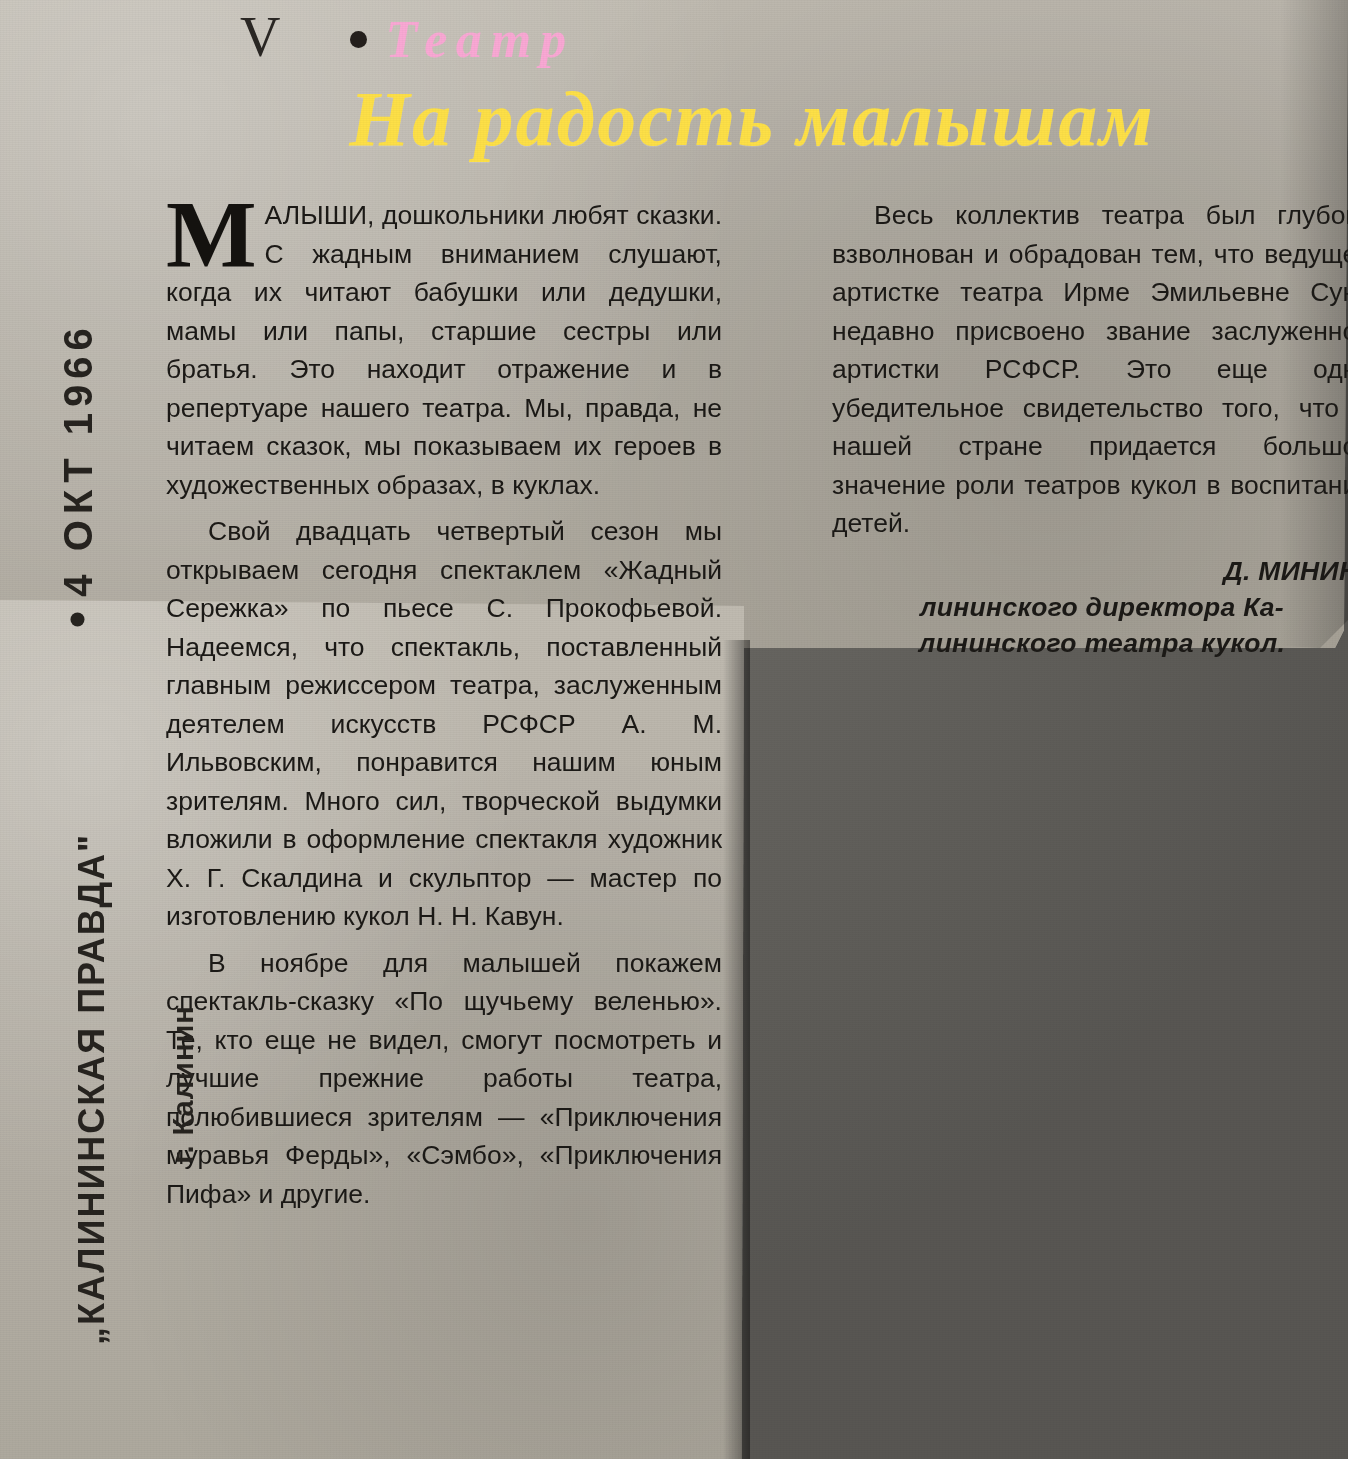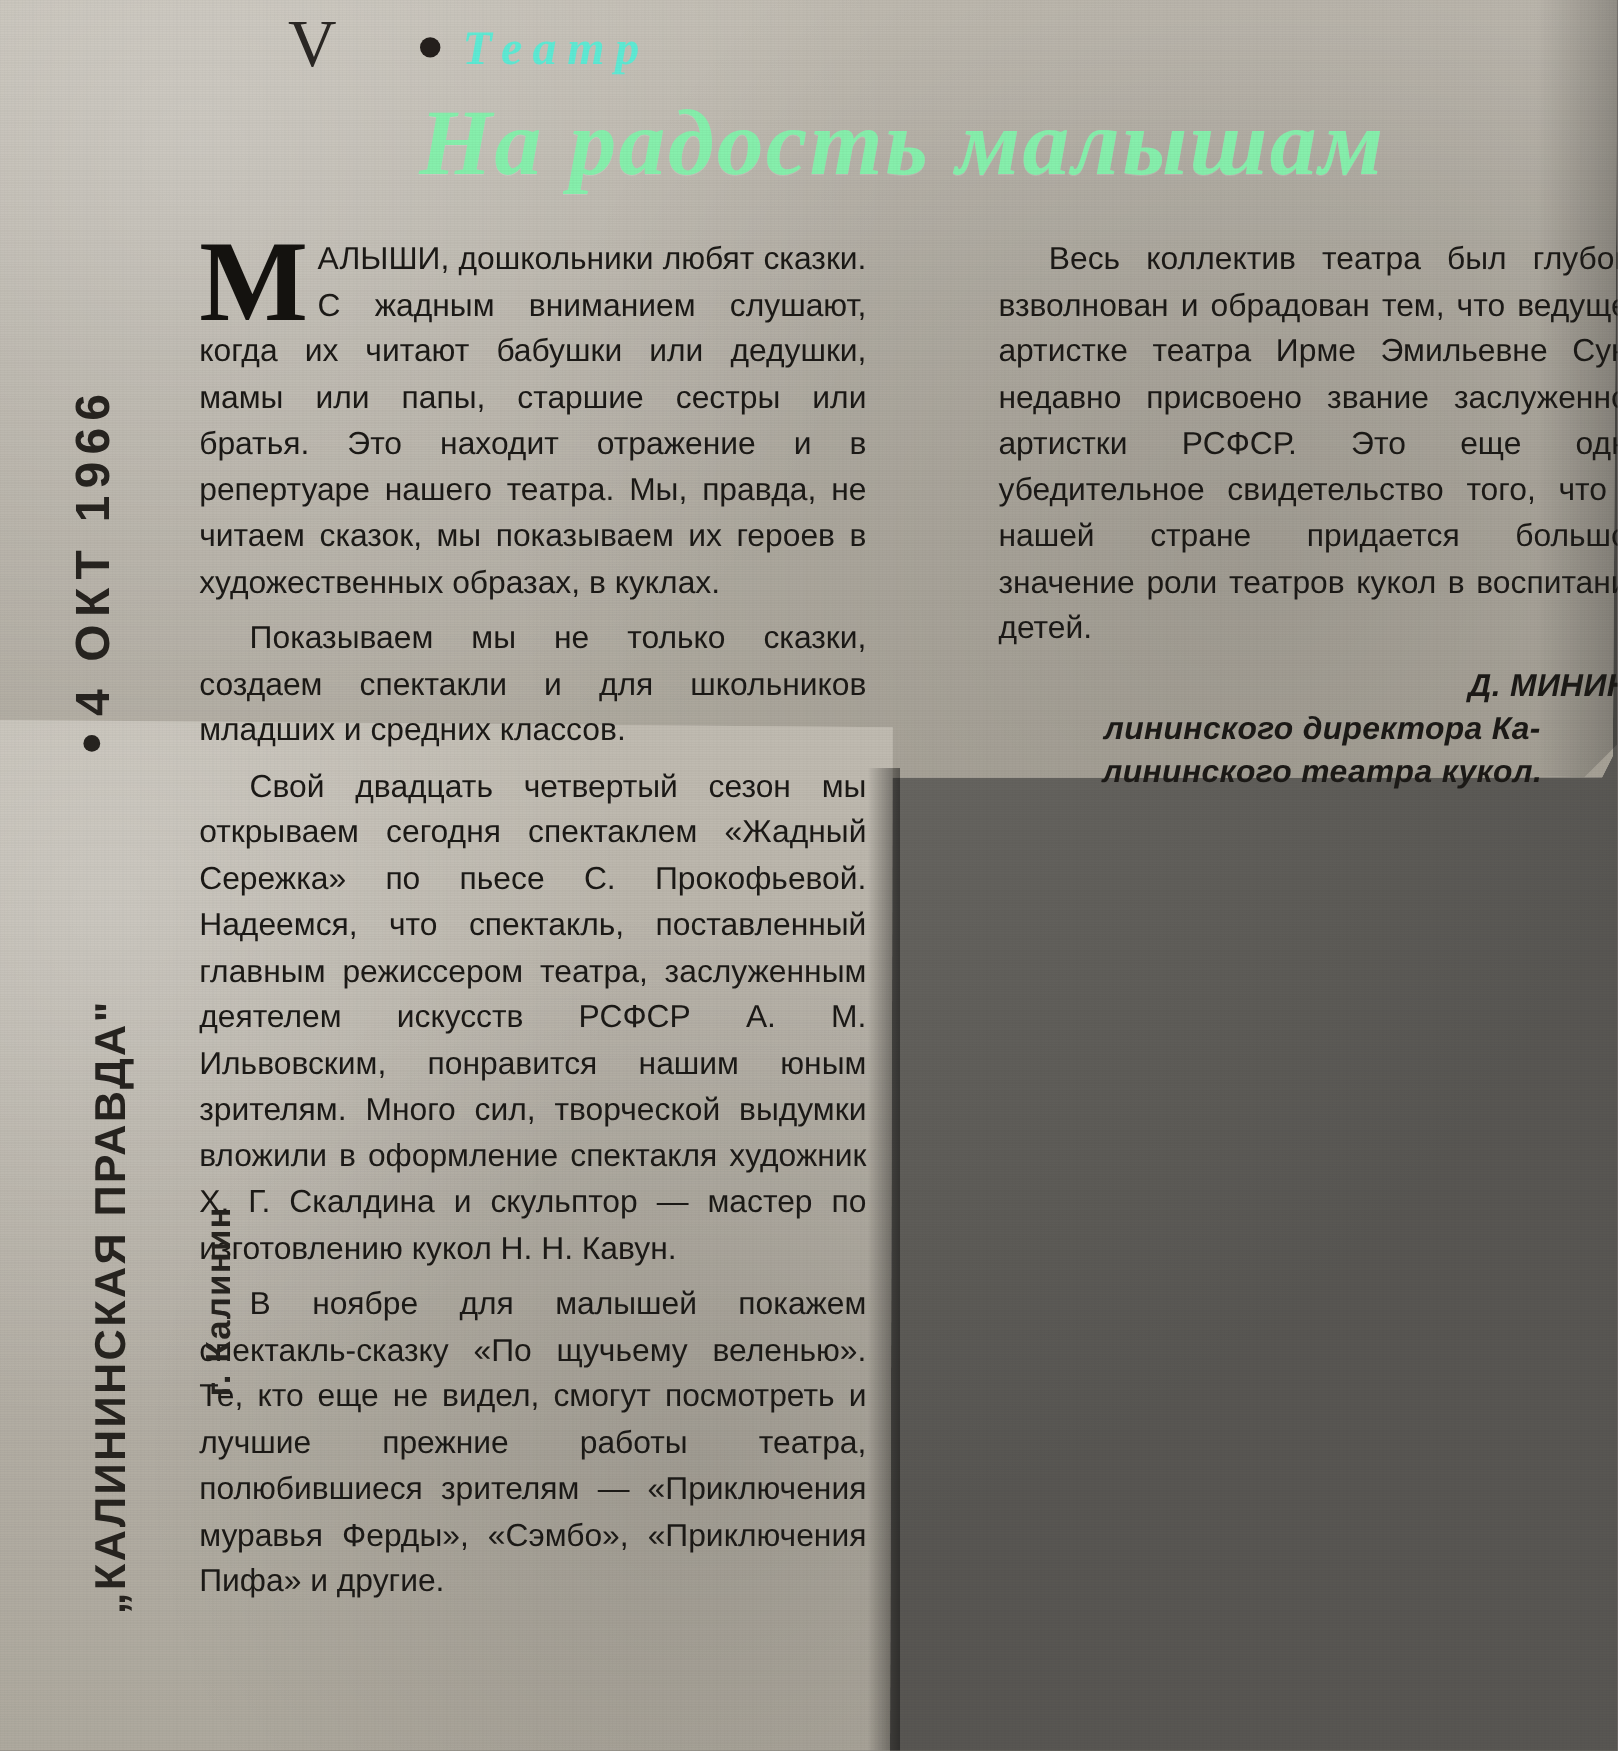--- a/index.html
+++ b/index.html
@@ -114,39 +114,39 @@
     width: 17px;
     height: 17px;
     border-radius: 50%;
     background: #241f1c;
     display: inline-block;
     margin-left: 52px;
   }
   .rubric .rubric-text {
     font-family: "Liberation Serif", serif;
     font-style: italic;
-    font-size: 40px;
+    font-size: 52px;
     letter-spacing: 9px;
-    color: #5eead4;
+    color: #f9a8d4;
     font-weight: 600;
   }
 
   
   .headline {
     position: absolute;
     left: 182px;
     top: 74px;
     width: 1140px;
     text-align: center;
     font-family: "Liberation Serif", serif;
     font-weight: 700;
     font-style: italic;
     font-size: 78px;
     letter-spacing: 2px;
-    color: #86efac;
+    color: #fde047;
     white-space: nowrap;
     text-shadow: 0 1px 0 rgba(255,255,255,0.15);
   }
 
   
   .col {
     position: absolute;
     font-family: "Liberation Sans", sans-serif;
     font-size: 26.5px;
     line-height: 38.5px;
@@ -266,21 +266,20 @@
       <span class="bullet"></span>
       <span class="rubric-text">Театр</span>
     </div>
 
     <div class="headline">На радость малышам</div>
 
     <div class="col col-left">
       <p class="first-par">
         <span class="dropcap">М</span><span>АЛЫШИ, дошкольники любят сказки. С жадным вниманием слушают, когда их читают бабушки или дедушки, мамы или папы, старшие сестры или братья. Это находит отражение и в репертуаре нашего театра. Мы, правда, не читаем сказок, мы показываем их героев в художественных образах, в куклах.</span>
       </p>
-      <p><span>Показываем мы не только сказки, создаем спектакли и для школьников младших и средних классов.</span></p>
       <p><span>Свой двадцать четвертый сезон мы открываем сегодня спектаклем «Жадный Сережка» по пьесе С. Прокофьевой. Надеемся, что спектакль, поставленный главным режиссером театра, заслуженным деятелем искусств РСФСР А. М. Ильвовским, понравится нашим юным зрителям. Много сил, творческой выдумки вложили в оформление спектакля художник Х. Г. Скалдина и скульптор — мастер по изготовлению кукол Н. Н. Кавун.</span></p>
       <p><span>В ноябре для малышей покажем спектакль-сказку «По щучьему веленью». Те, кто еще не видел, смогут посмотреть и лучшие прежние работы театра, полюбившиеся зрителям — «Приключения муравья Ферды», «Сэмбо», «Приключения Пифа» и другие.</span></p>
     </div>
 
     <div class="col col-right">
       <p><span>Весь коллектив театра был глубоко взволнован и обрадован тем, что ведущей артистке театра Ирме Эмильевне Суни недавно присвоено звание заслуженной артистки РСФСР. Это еще одно убедительное свидетельство того, что в нашей стране придается большое значение роли театров кукол в воспитании детей.</span></p>
       <div class="sign">
         <span class="sig-name">Д. МИНИН,</span>
         <span class="sig-role">лининского директора Ка-</span>
         <span class="sig-role">лининского театра кукол.</span>

